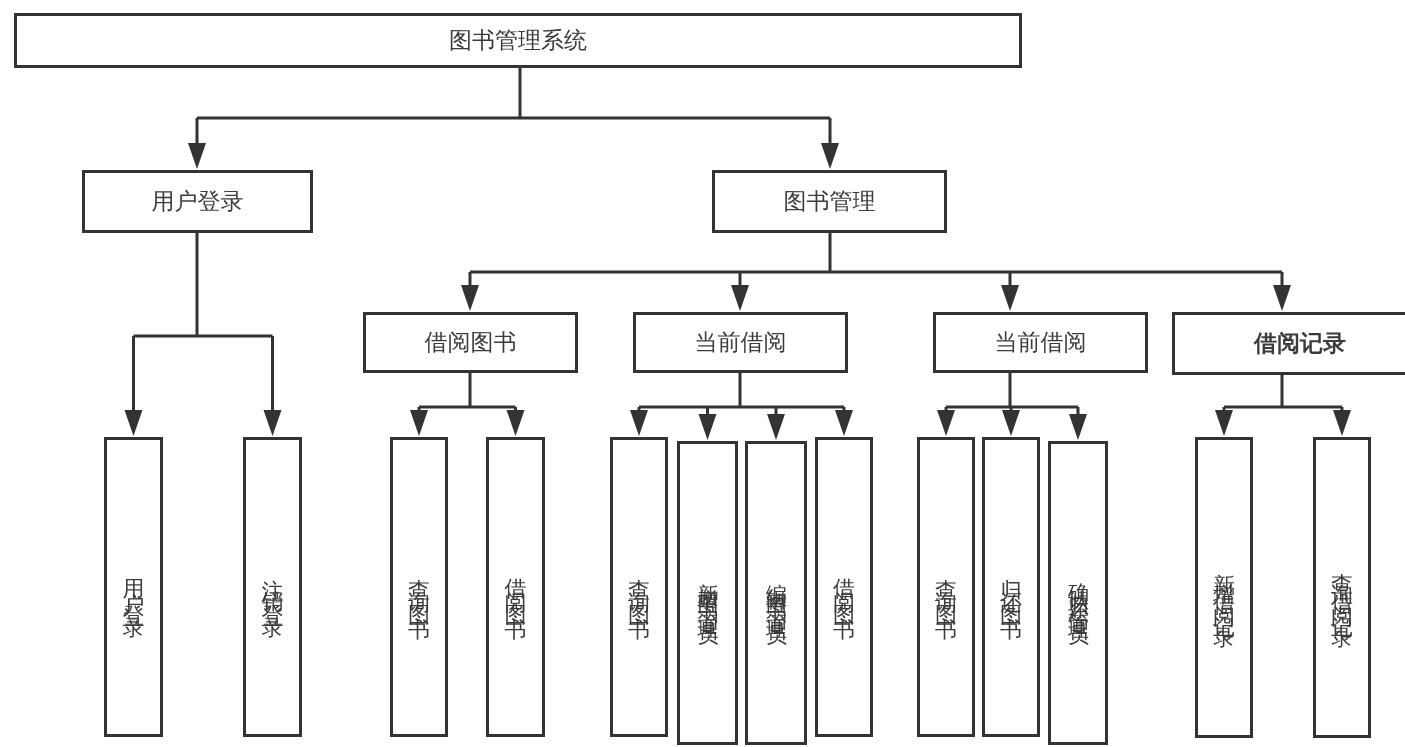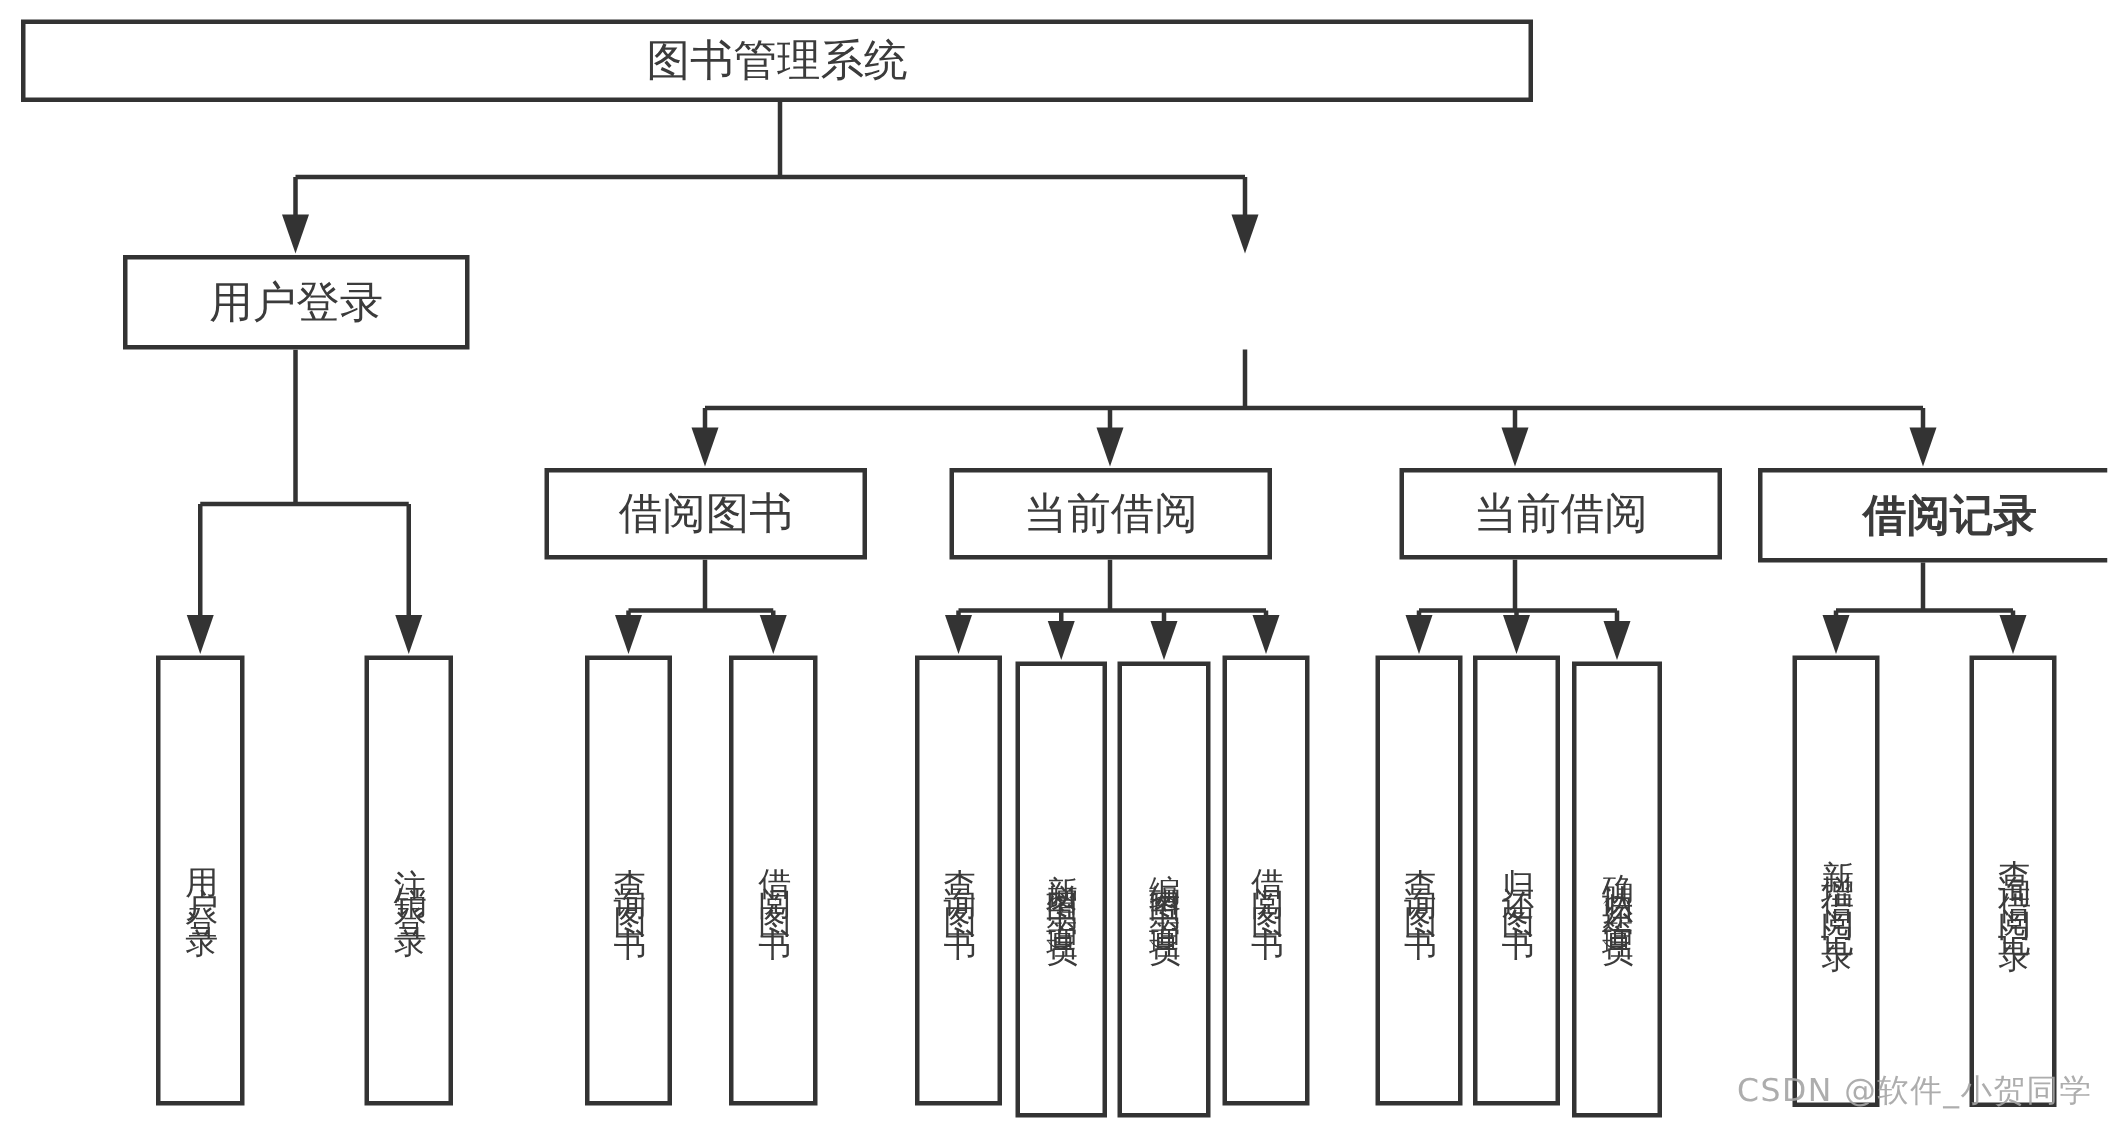--- a/index.html
+++ b/index.html
@@ -5,21 +5,21 @@
   html,body{margin:0;padding:0;background:#ffffff;}
   #stage{
     position:relative;width:1405px;height:747px;background:#ffffff;overflow:hidden;
     font-family:"DejaVu Sans","Liberation Sans",sans-serif;
   }
   #wires{position:absolute;left:0;top:0;width:1405px;height:747px;}
   .box{
     position:absolute;box-sizing:border-box;background:#ffffff;
     border:3px solid #333333;color:#3b3b3b;
     display:flex;align-items:center;justify-content:center;
-    font-size:29px;line-height:1;white-space:nowrap;z-index:2;
+    font-size:23px;line-height:1;white-space:nowrap;z-index:2;
   }
   .vbox{
     writing-mode:vertical-rl;text-orientation:mixed;
     font-size:22px;white-space:normal;
   }
   .ls13{letter-spacing:13px;}
   .ls11{letter-spacing:11px;}
   .ls6{letter-spacing:6px;font-size:21px;}
   #watermark{
     position:absolute;right:10px;bottom:6px;z-index:5;
@@ -71,20 +71,23 @@
     </g>
   </svg>
 
   <div class="box" style="left:14px;top:13px;width:1008px;height:55px;">
     <span>图书管理系统</span>
   </div>
 
   <div class="box" style="left:82px;top:170px;width:231px;height:63px;">
     <span>用户登录</span>
   </div>
+  <div class="box" style="left:712px;top:170px;width:235px;height:63px;">
+    <span>图书管理</span>
+  </div>
 
   <div class="box" style="left:363px;top:312px;width:215px;height:61px;">
     <span>借阅图书</span>
   </div>
   <div class="box" style="left:633px;top:312px;width:215px;height:61px;">
     <span>当前借阅</span>
   </div>
   <div class="box" style="left:933px;top:312px;width:215px;height:61px;">
     <span>当前借阅</span>
   </div>
@@ -129,15 +132,14 @@
     <span>确认归还（管理员）</span>
   </div>
 
   <div class="box vbox ls11" style="left:1195px;top:437px;width:58px;height:301px;">
     <span>新增借阅记录</span>
   </div>
   <div class="box vbox ls11" style="left:1313px;top:437px;width:58px;height:301px;">
     <span>查询借阅记录</span>
   </div>
 
-  <div id="watermark">CSDN @软件_小贺同学</div>
 
 </div>
 
 </body></html>

